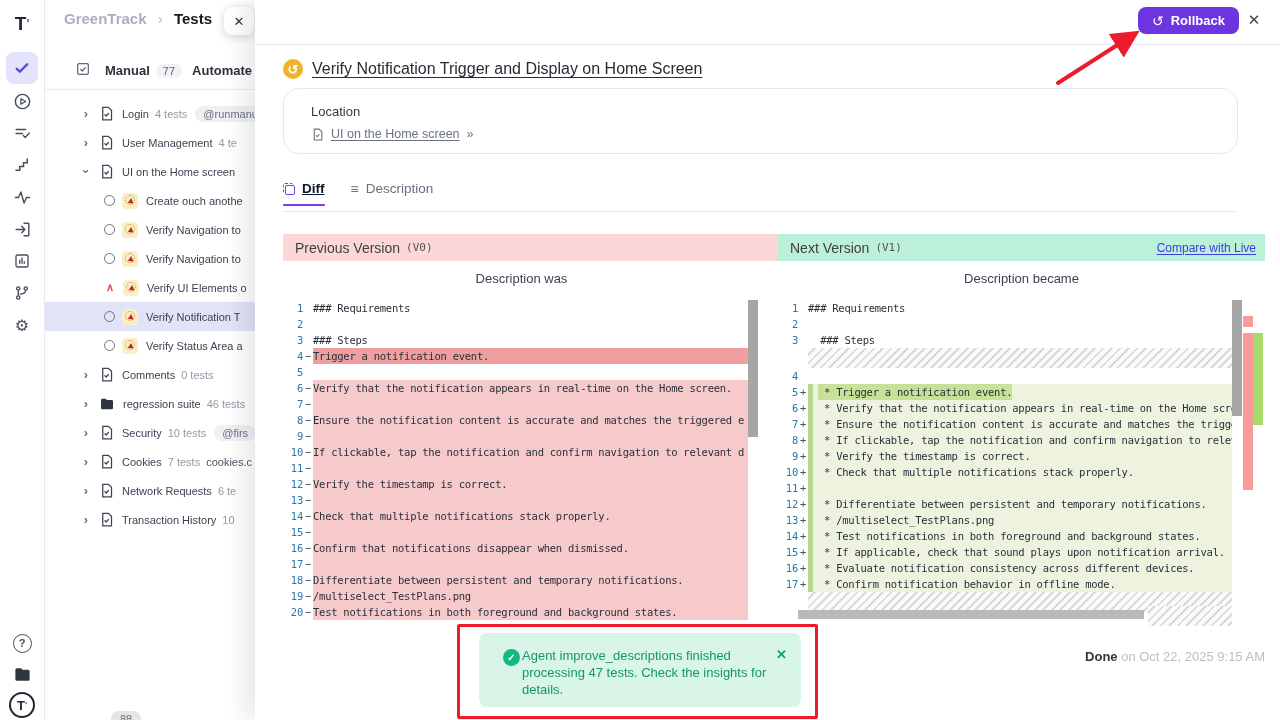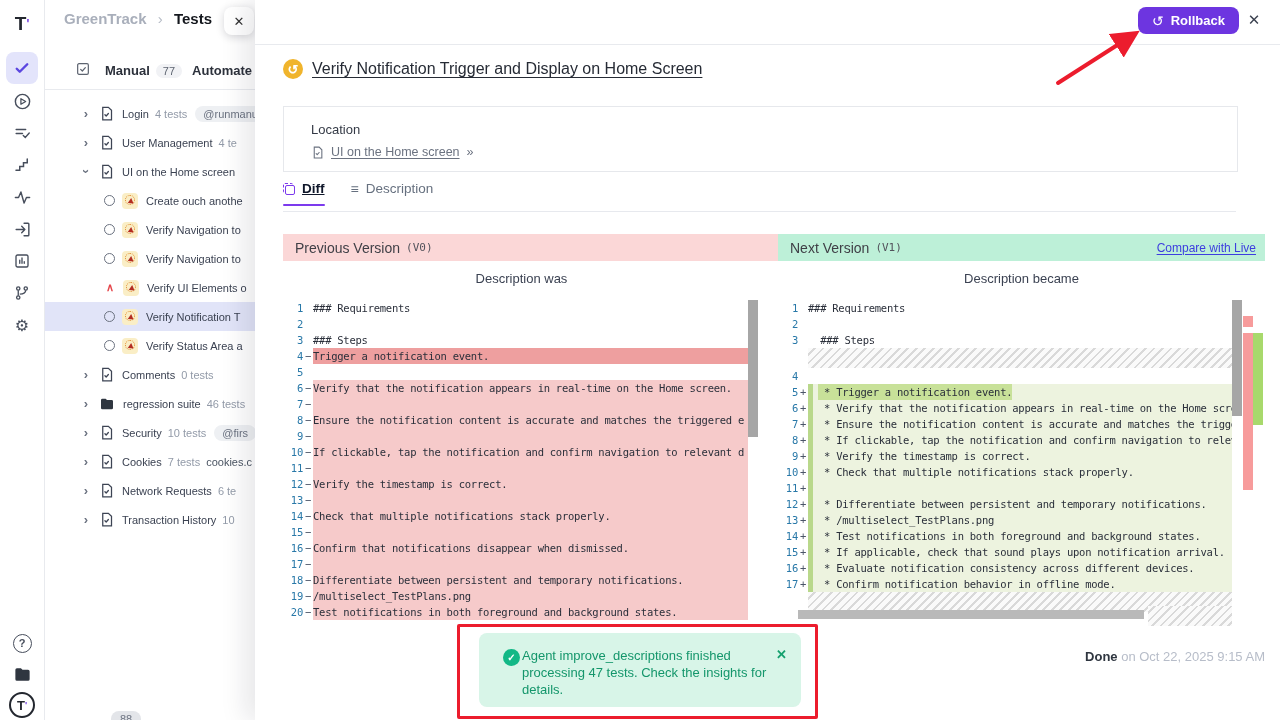--- a/index.html
+++ b/index.html
@@ -54,21 +54,21 @@
   #dcrumb .sep{margin:0 7px;color:#9aa1ad;}
   #dcrumb .dim{color:#b3bac6;}
   #rollback-btn{position:absolute;left:883px;top:7px;height:27px;background:#6d35e0;color:#fff;border:none;border-radius:8px;display:flex;align-items:center;padding:0 14px;font-size:13px;font-weight:600;gap:7px;font-family:"Liberation Sans",sans-serif;}
   #rollback-btn .ric{font-size:14px;font-weight:400;}
   #drawer-close{position:absolute;left:990px;top:11px;font-size:15px;color:#3c4250;width:18px;text-align:center;}
 
   #dtitle-row{position:absolute;left:28px;top:59px;display:flex;align-items:center;gap:9px;}
   .amber-badge{width:20px;height:20px;border-radius:50%;background:#f0b42c;color:#fff;display:flex;align-items:center;justify-content:center;font-size:13px;font-weight:700;}
   #dtitle{font-size:16px;font-weight:500;color:#262b35;text-decoration:underline;text-underline-offset:3px;}
 
-  #loc-card{position:absolute;left:28px;top:106px;width:953px;height:64px;border:1px solid #e6e8ec;border-radius:0;}
+  #loc-card{position:absolute;left:28px;top:88px;width:953px;height:64px;border:1px solid #e6e8ec;border-radius:16px;}
   #loc-label{position:absolute;left:27px;top:15px;font-size:13px;color:#343a46;}
   #loc-row{position:absolute;left:27px;top:38px;display:flex;align-items:center;gap:7px;font-size:12.5px;color:#6b7280;}
   #loc-link{text-decoration:underline;text-underline-offset:2px;color:#6b7280;}
 
   #dtabs{position:absolute;left:28px;top:181px;width:953px;height:30px;border-bottom:1px solid #e7e9ee;display:flex;align-items:flex-start;gap:26px;}
   .dtab{display:flex;align-items:center;gap:7px;font-size:13.5px;padding-bottom:9px;position:relative;}
   .dtab.active{color:#0f172a;font-weight:700;text-decoration:underline;}
   .dtab.active::after{content:"";position:absolute;left:0;right:0;bottom:-1px;height:2.5px;background:#7c3aed;border-radius:2px;}
   .dtab.idle{color:#66707f;}
   .diff-ic{position:relative;width:12px;height:12px;}

